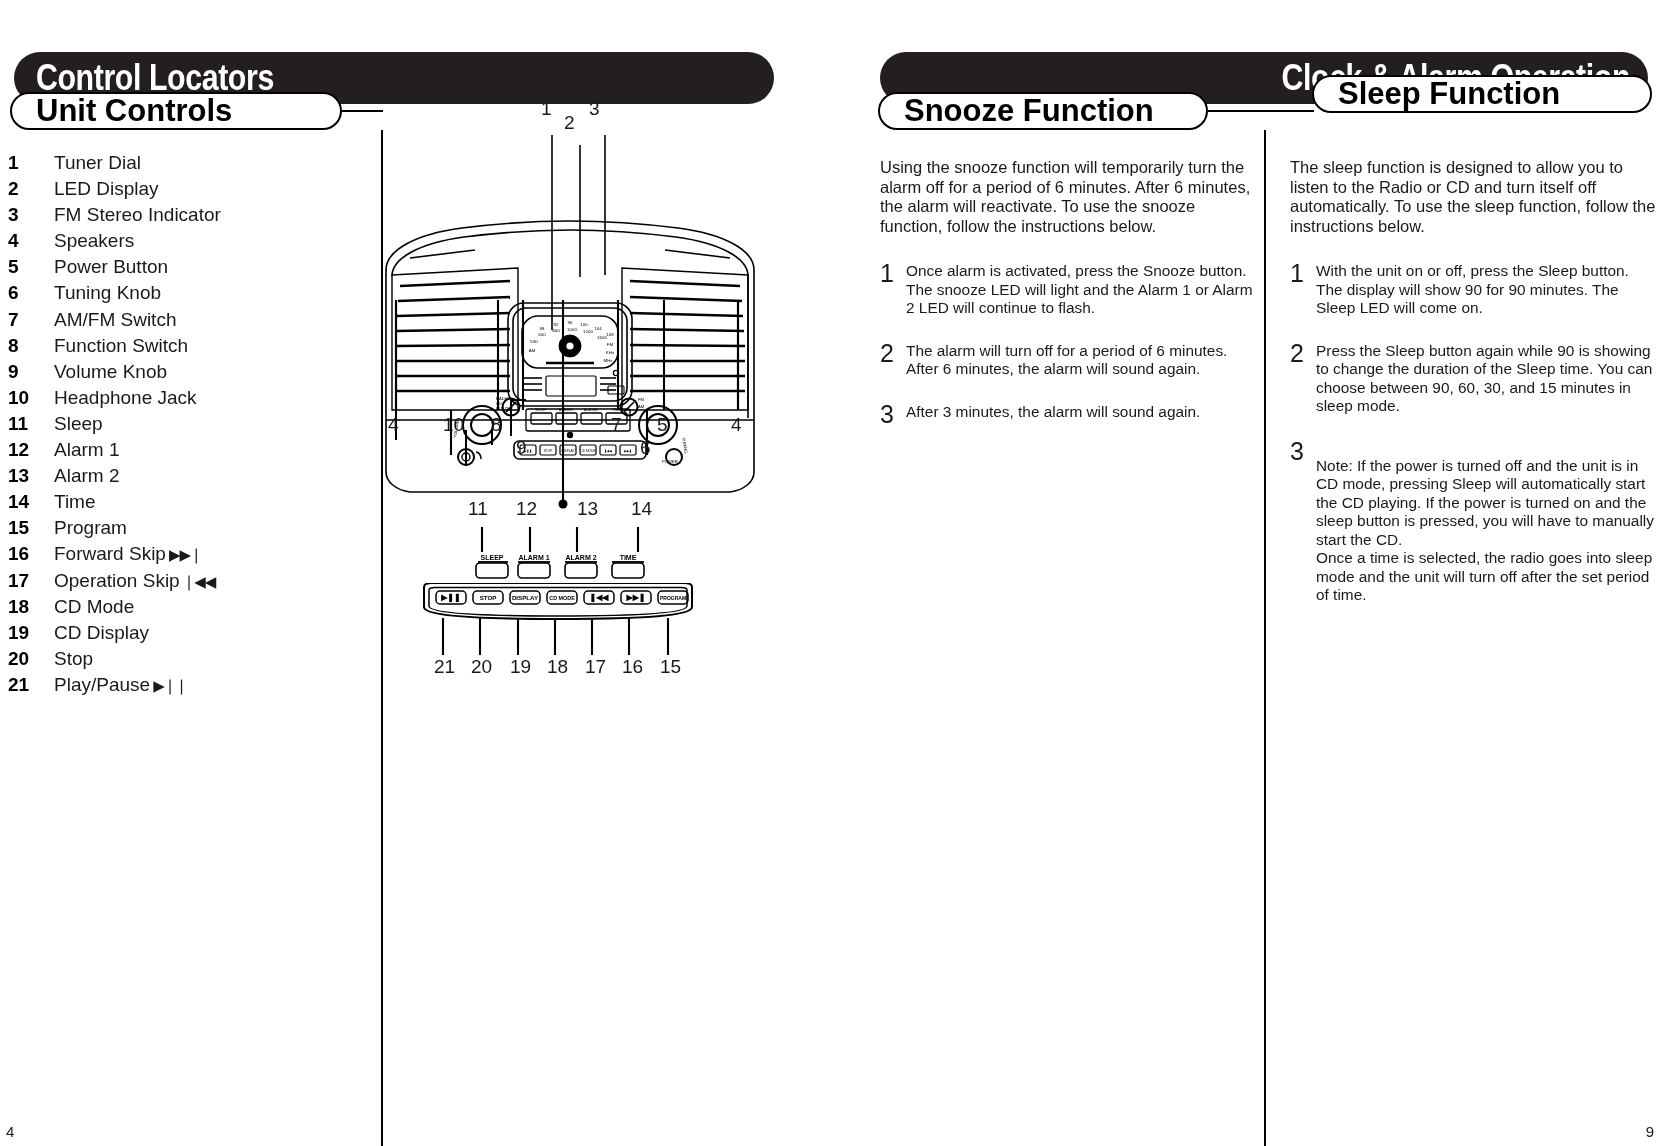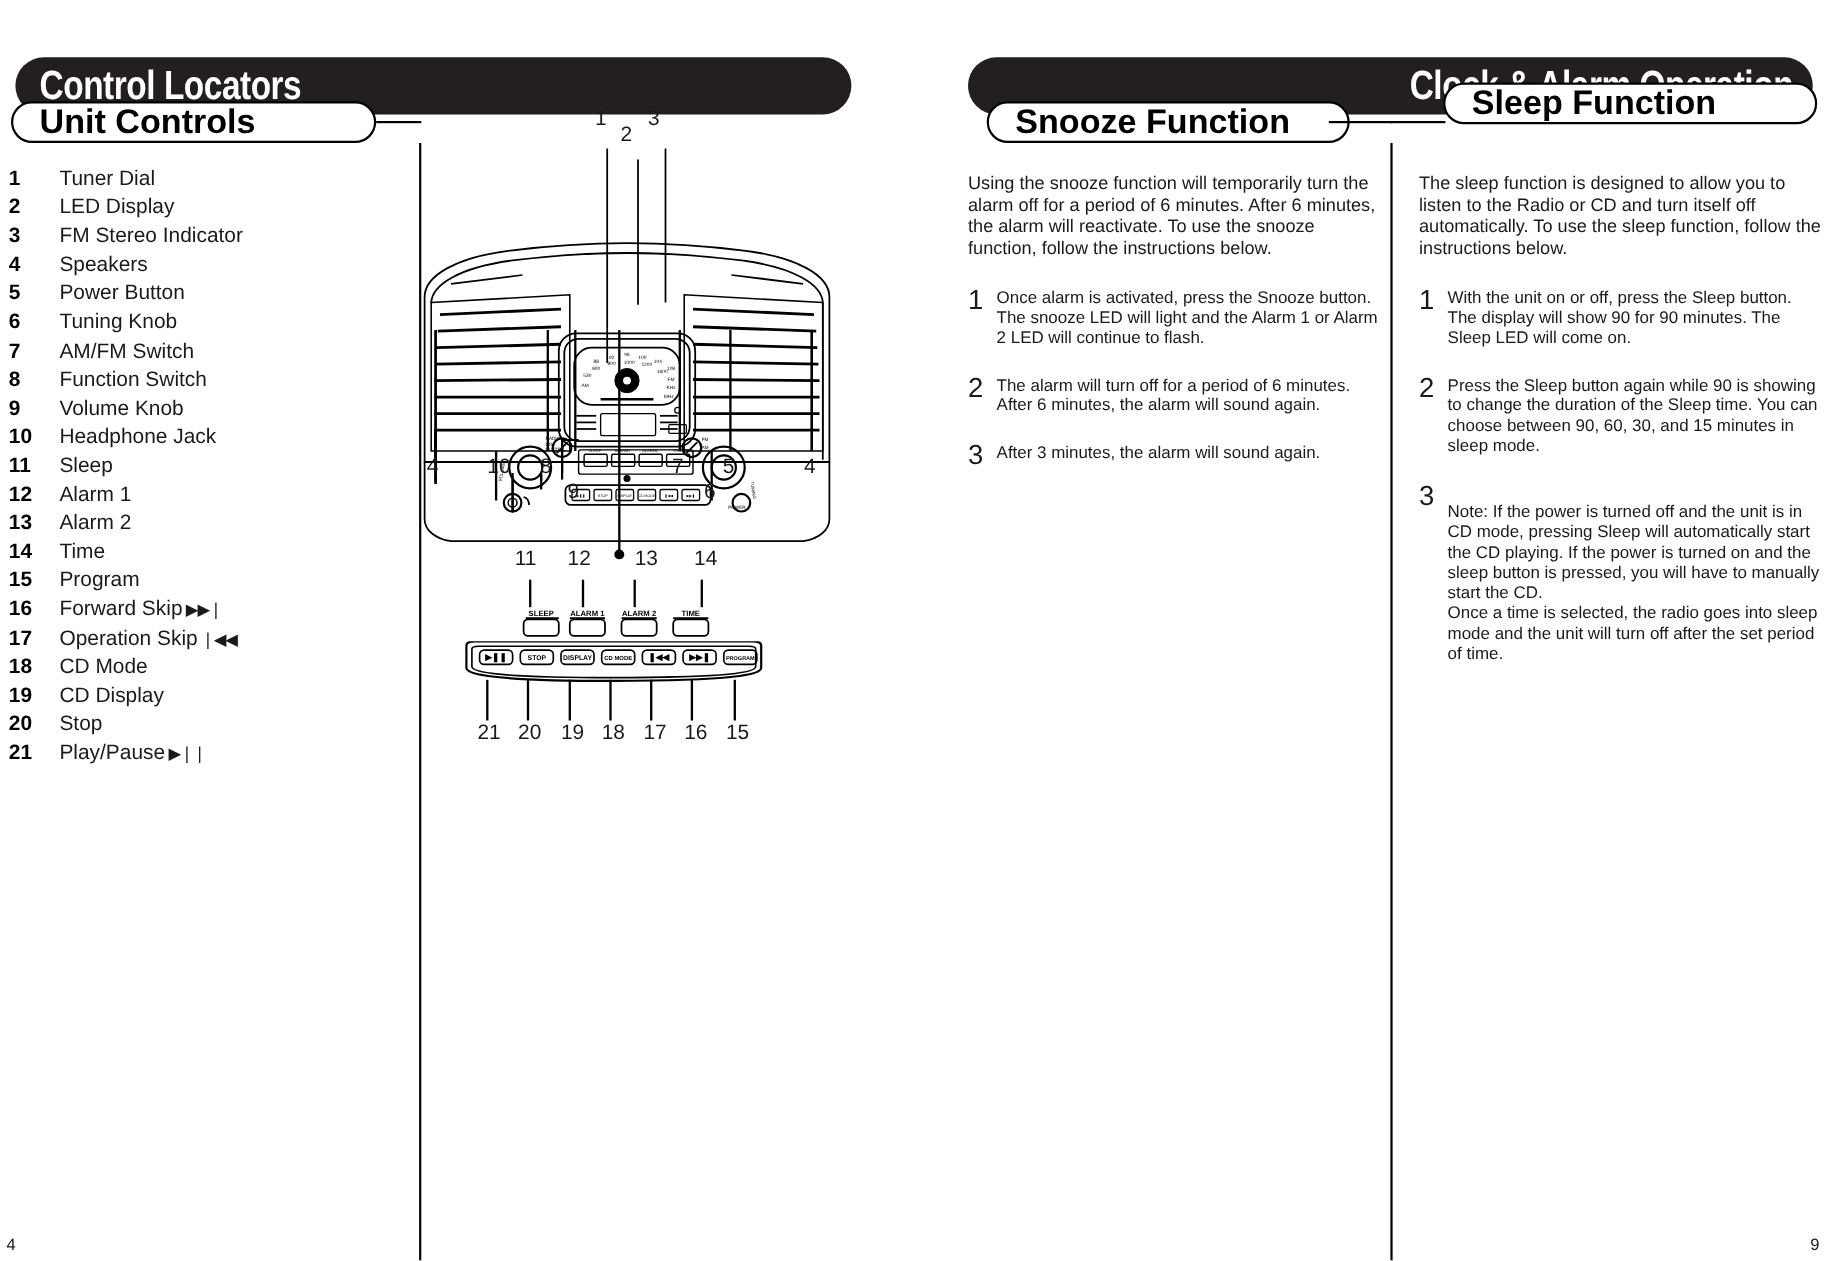--- a/index.html
+++ b/index.html
@@ -64,21 +64,21 @@
     align-items: center;
     padding-left: 24px;
   }
   .pill-label {
     font-size: 31px;
     font-weight: bold;
     color: #000;
     white-space: nowrap;
   }
   .pill-unit    { left: 10px;   top: 92px;  width: 332px; }
-  .pill-snooze  { left: 897px;  top: 92px;  width: 330px; }
+  .pill-snooze  { left: 878px;  top: 92px;  width: 330px; }
   .pill-sleep   { left: 1312px; top: 75px;  width: 340px; }
 
   
   .connector { position: absolute; background: #000; }
 
   
   .ctrl-list {
     position: absolute;
     left: 8px; top: 152px;
     width: 350px;

